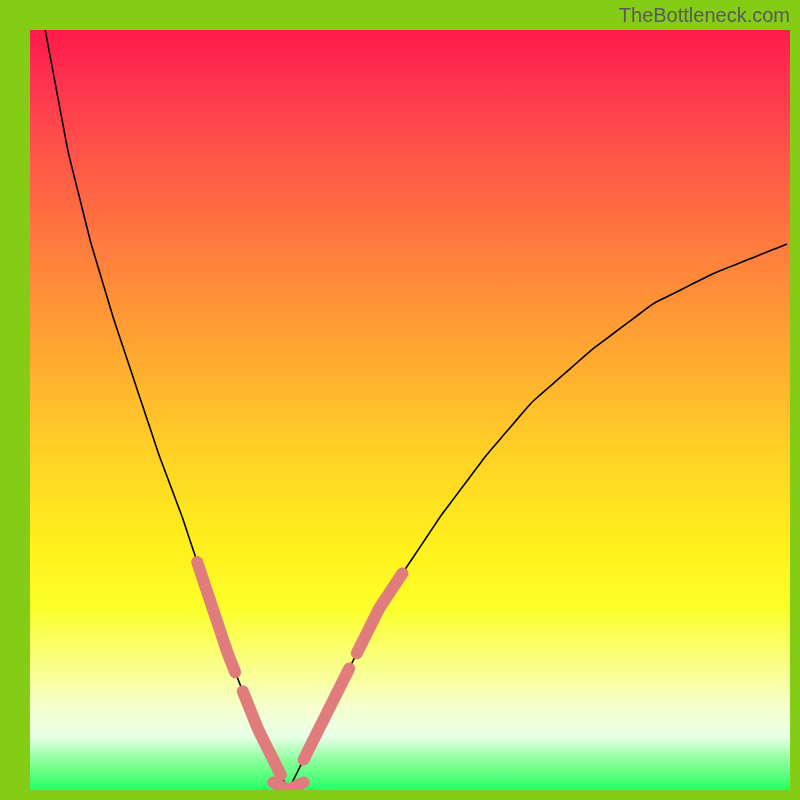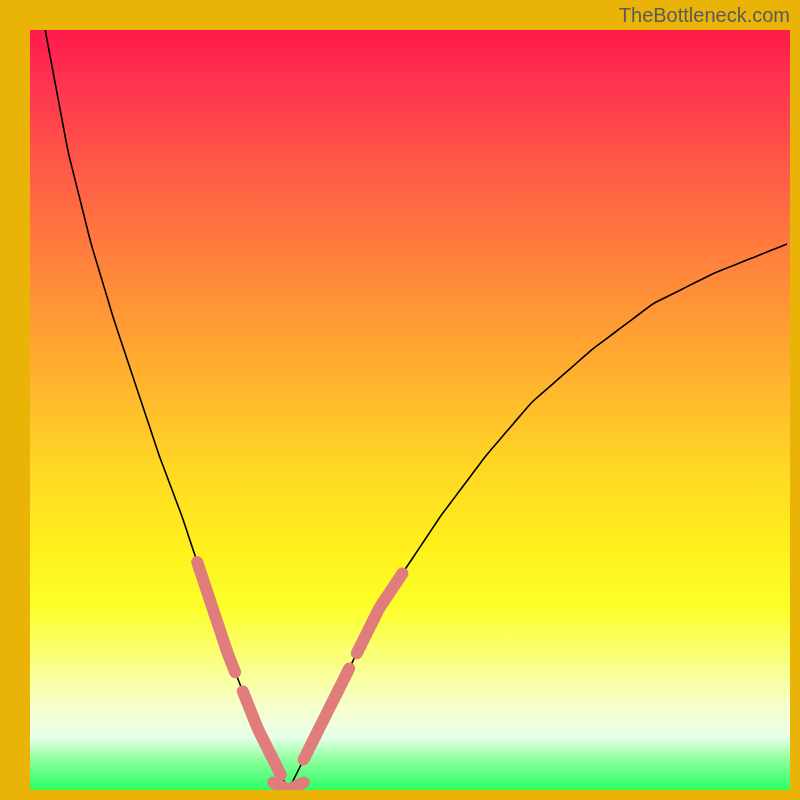--- a/index.html
+++ b/index.html
@@ -1,21 +1,21 @@
 <!DOCTYPE html>
 <html><head>
 <meta charset="utf-8">
 <style>
   * { margin: 0; padding: 0; box-sizing: border-box; }
   html, body { width: 800px; height: 800px; overflow: hidden; }
   body { background: #000; font-family: Arial, sans-serif; }
   .outer {
     width: 800px;
     height: 800px;
-    background: #eab308;
+    background: #84cc16;
     position: relative;
   }
   .watermark {
     position: absolute;
     top: 4px;
     right: 10px;
     color: #5a5a5a;
     font-size: 20px;
     font-weight: 500;
     z-index: 10;

